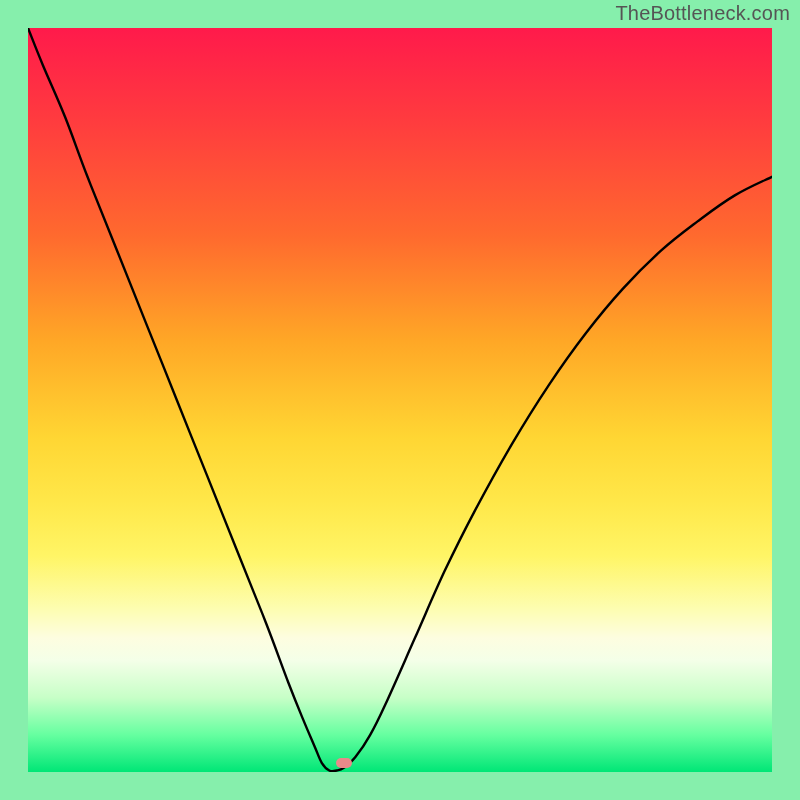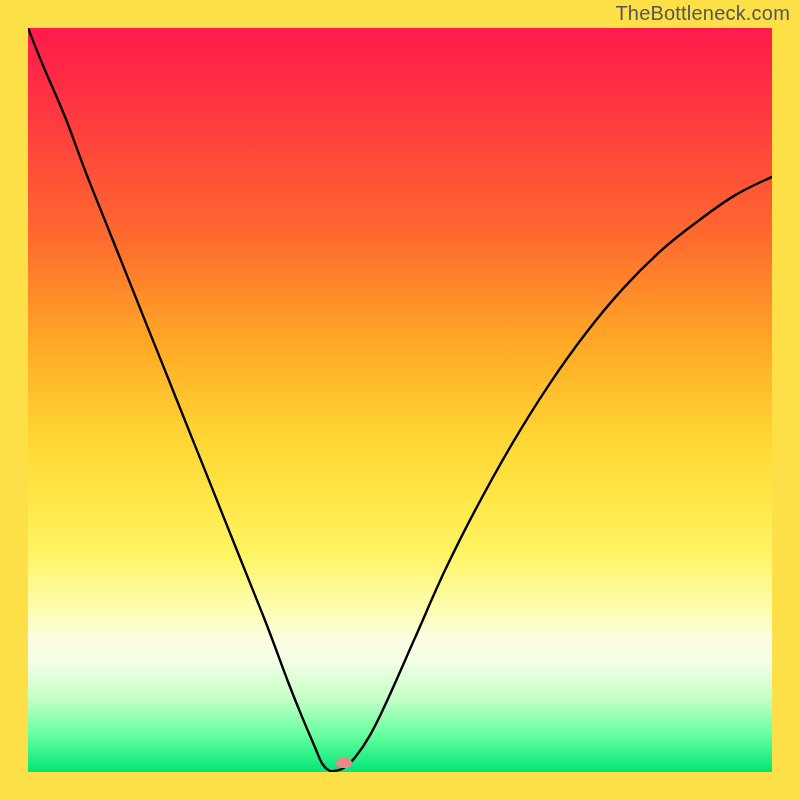--- a/index.html
+++ b/index.html
@@ -6,21 +6,21 @@
     margin: 0;
     padding: 0;
     width: 800px;
     height: 800px;
     overflow: hidden;
     font-family: Arial, Helvetica, sans-serif;
   }
   .frame {
     width: 800px;
     height: 800px;
-    background: #fde047;
+    background: #86efac;
     position: relative;
   }
   .watermark {
     position: absolute;
     top: 2px;
     right: 10px;
     color: #555;
     font-size: 20px;
     font-weight: 500;
     letter-spacing: 0.2px;

